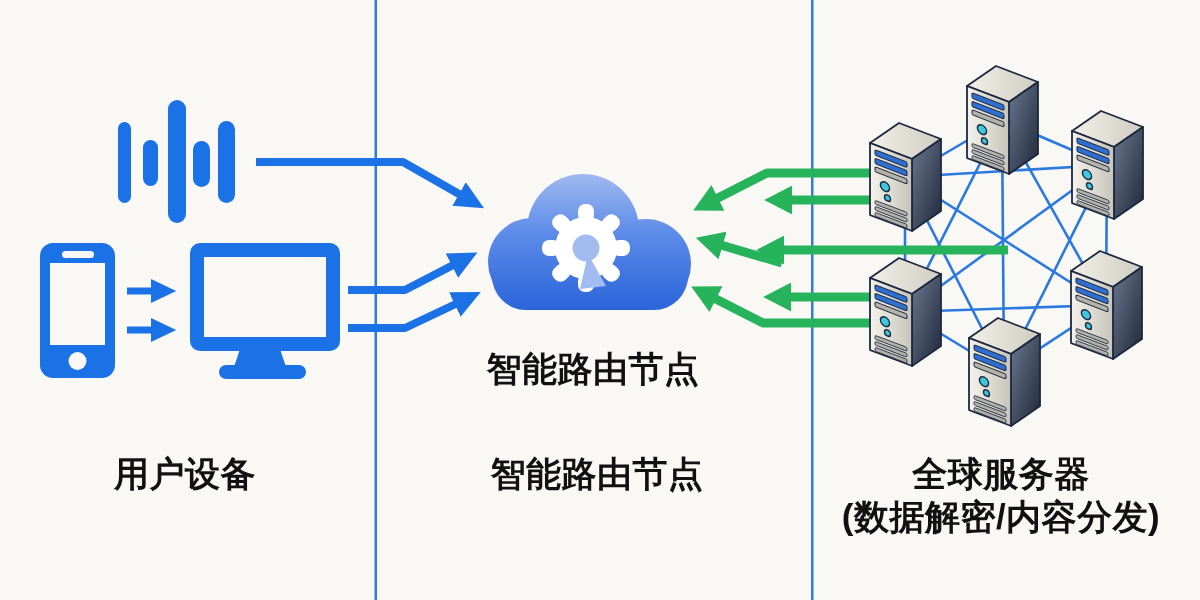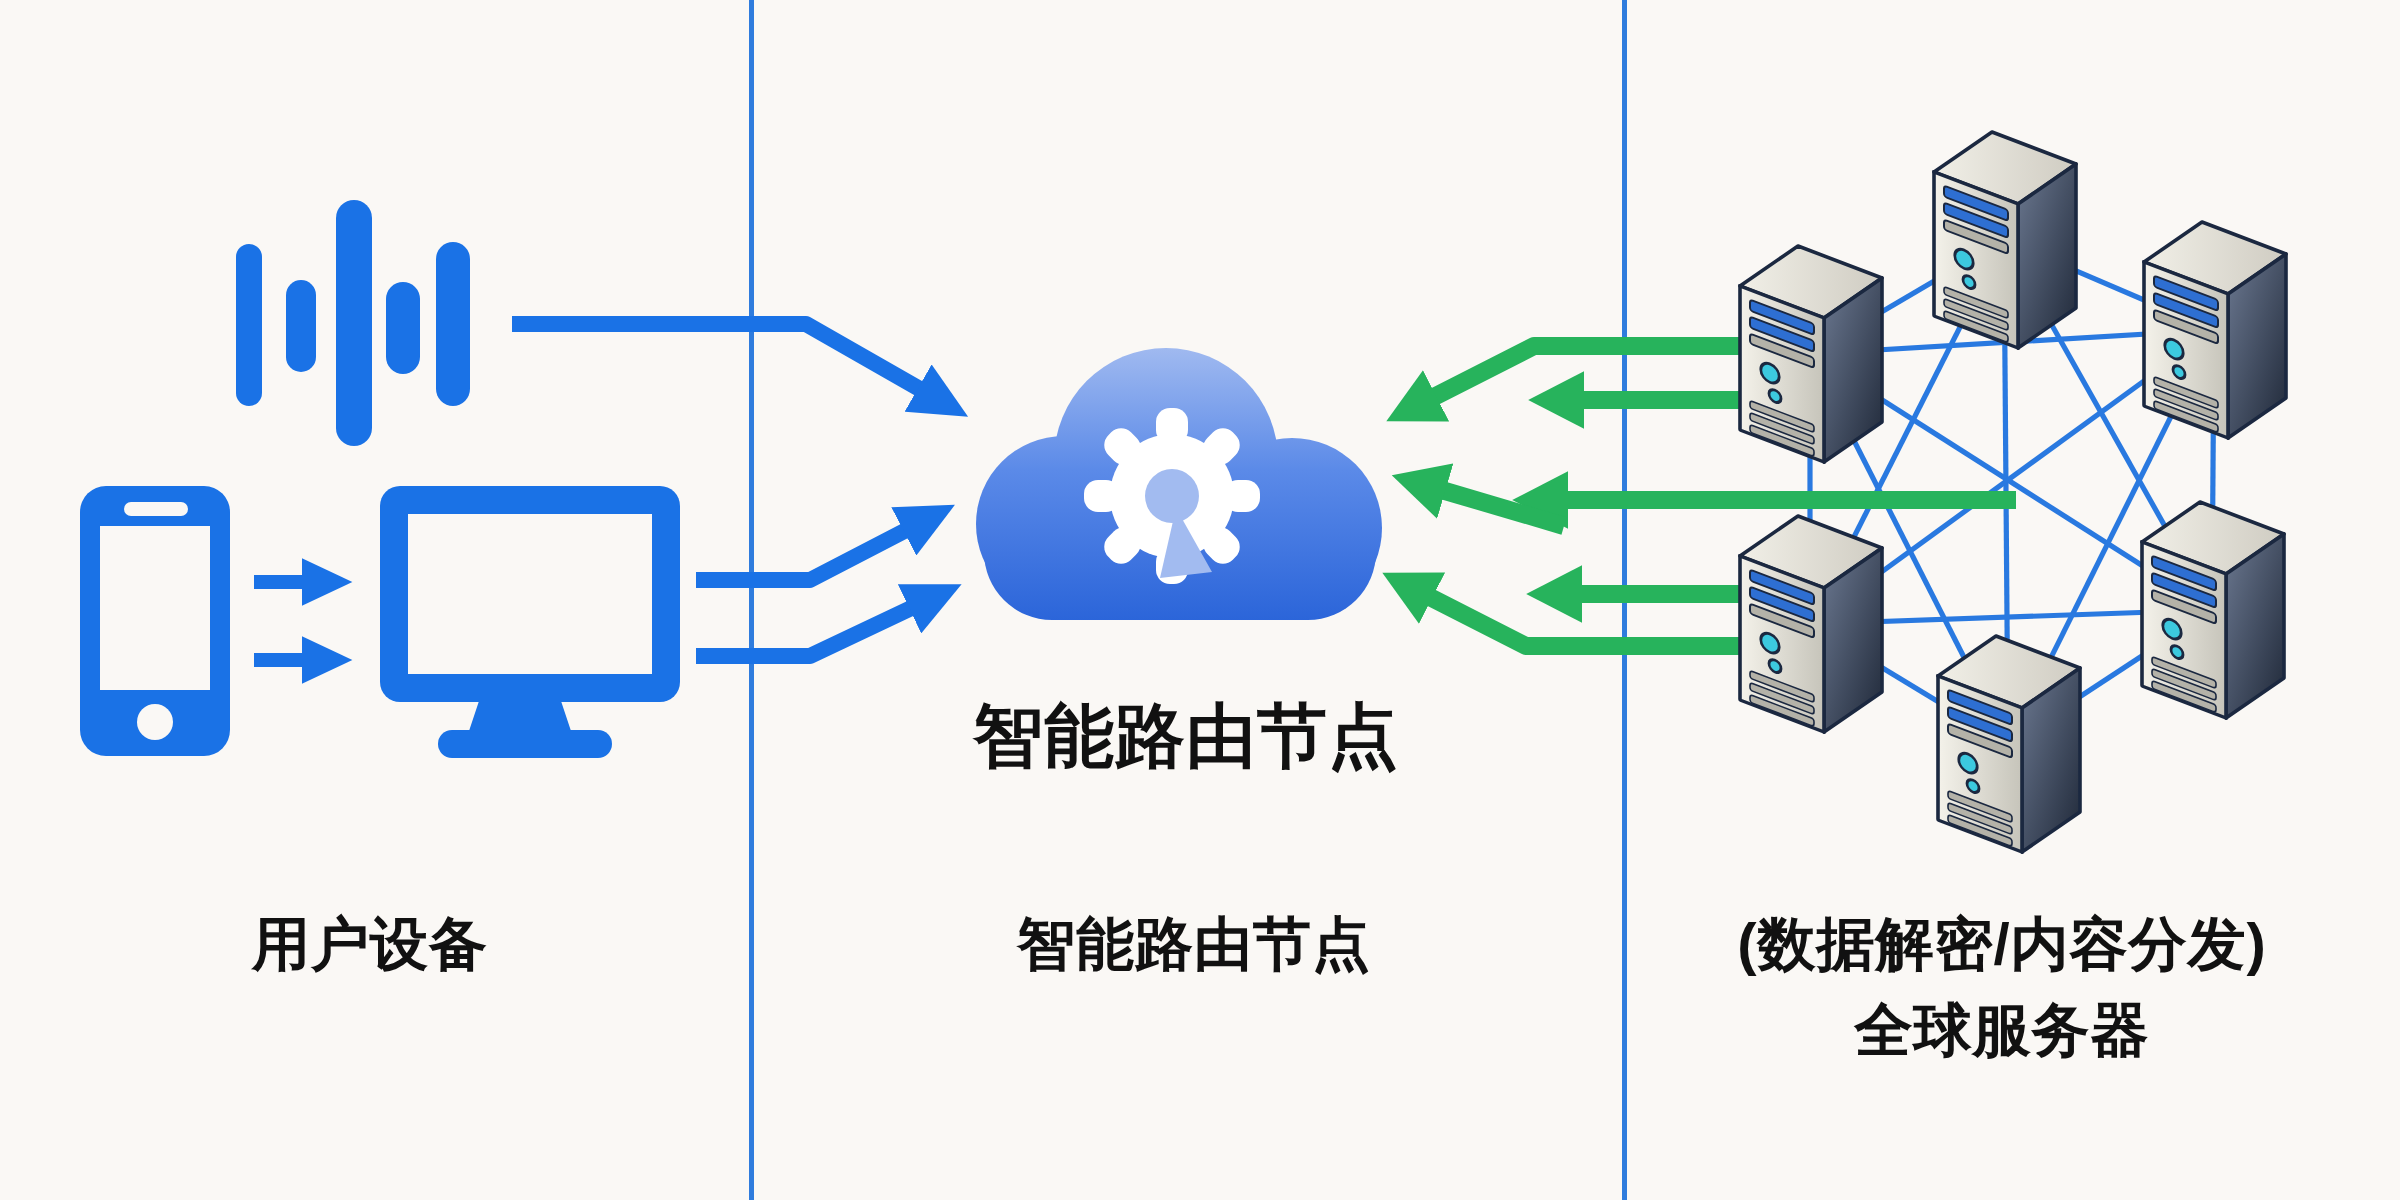--- a/index.html
+++ b/index.html
@@ -9,21 +9,21 @@
     background:#faf8f5;
   }
   .stage{position:relative;width:1200px;height:480px;background:#faf8f5;padding-left:28px;}
   .art{position:absolute;left:0;top:0;}
   .label{
     position:absolute;color:#111;font-weight:700;white-space:nowrap;
     transform:translateX(-50%);text-align:center;
     font-size:35px;line-height:43px;letter-spacing:0.5px;
   }
   .caption-block{position:absolute;transform:translateX(-50%);text-align:center;
-    color:#111;font-weight:700;white-space:nowrap;font-size:29px;line-height:43px;letter-spacing:0.5px;}
+    color:#111;font-weight:700;white-space:nowrap;font-size:35px;line-height:43px;letter-spacing:0.5px;}
 </style>
 </head>
 <body>
 
 <div class="stage">
 
   <svg class="art" width="1200" height="600" viewBox="0 0 1200 600">
     <defs>
       <linearGradient id="cloudGrad" gradientUnits="userSpaceOnUse" x1="0" y1="172" x2="0" y2="312">
         <stop offset="0" stop-color="#a2bbf0"></stop>
@@ -168,17 +168,17 @@
 
   <div class="caption-block" style="left:185px;top:452px;">
     <div>用户设备</div>
   </div>
 
   <div class="caption-block" style="left:597px;top:452px;">
     <div>智能路由节点</div>
   </div>
 
   <div class="caption-block" style="left:1001px;top:452px;">
+    <div>全球服务器</div>
     <div>(数据解密/内容分发)</div>
-    <div>全球服务器</div>
   </div>
 
 </div>
 
 </body></html>

